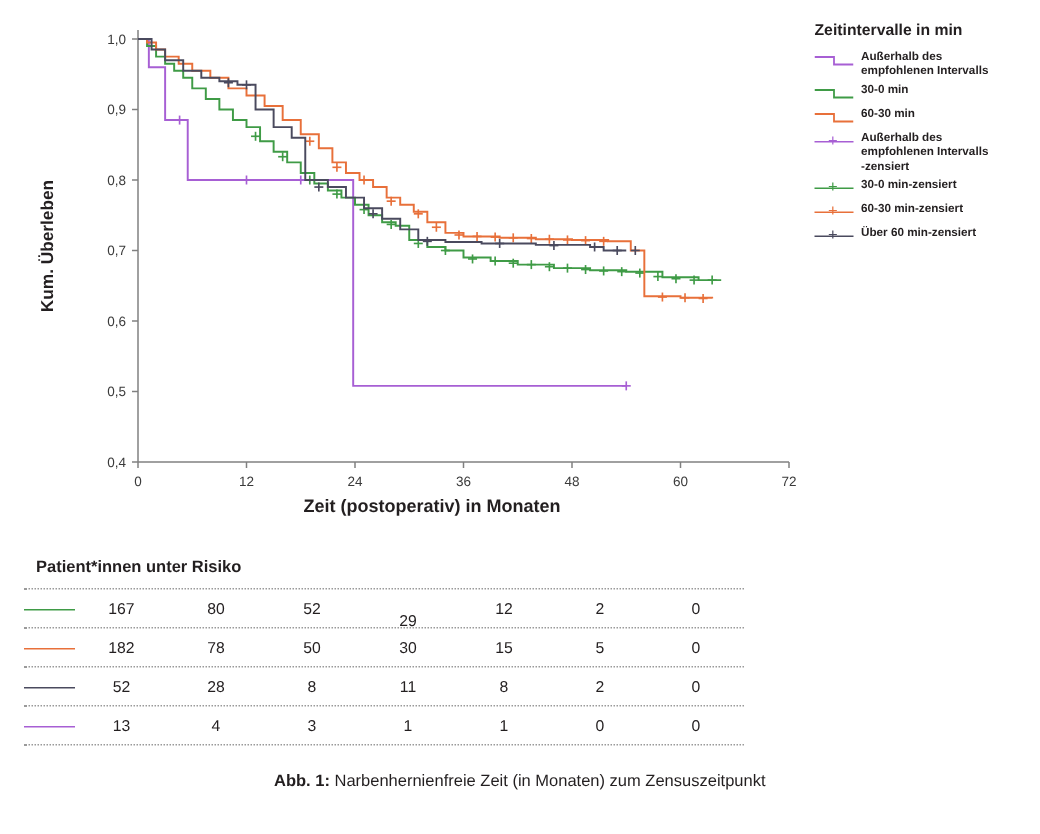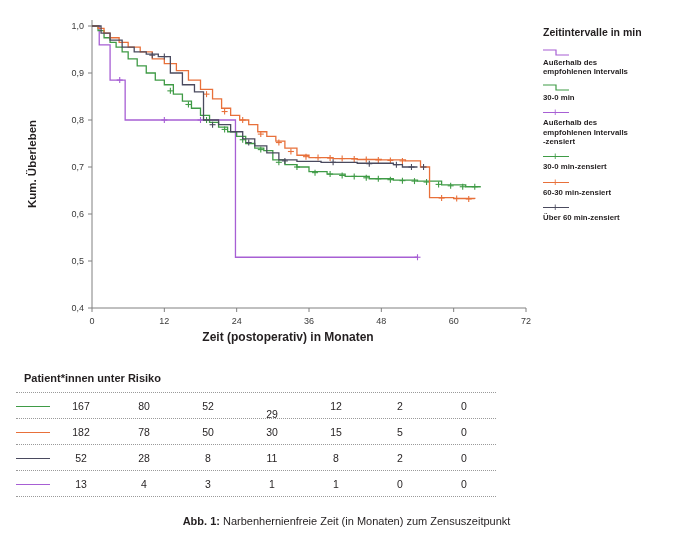--- a/index.html
+++ b/index.html
@@ -60,34 +60,33 @@
   .tick-label {
     font-family: "Liberation Sans", sans-serif;
     font-size: 9px;
     fill: #3a3a3a;
   }
 
   
   .legend {
     position: absolute;
     left: 543px;
-    top: 26px;
+    top: 14px;
     width: 148px;
   }
   .legend-title {
     font-size: 10.5px;
     font-weight: bold;
     color: #231f20;
     margin-bottom: 7px;
   }
   .legend-item {
     display: flex;
     align-items: flex-start;
     margin-bottom: 3px;
-    flex-direction: column;
   }
   .legend-key {
     width: 26px;
     min-width: 26px;
     height: 12px;
     position: relative;
     margin-right: 5px;
     margin-top: 1px;
   }
   .legend-key .lk-line {
@@ -345,20 +344,28 @@
         <div class="legend-item">
           <span class="legend-key">
             <svg width="26" height="9" class="lk-step">
               <path d="M0,2 L13,2 L13,7 L26,7" fill="none" stroke="#3f9b46" stroke-width="1.2"></path>
             </svg>
           </span>
           <span class="legend-label">30-0 min</span>
         </div>
         <div class="legend-item">
           <span class="legend-key">
+            <svg width="26" height="9" class="lk-step">
+              <path d="M0,2 L13,2 L13,7 L26,7" fill="none" stroke="#e8703a" stroke-width="1.2"></path>
+            </svg>
+          </span>
+          <span class="legend-label">60-30 min</span>
+        </div>
+        <div class="legend-item">
+          <span class="legend-key">
             <span class="lk-line" style="background: rgb(167, 95, 212); height: 1px;"></span>
             <span class="lk-plus" style="color: rgb(167, 95, 212);">+</span>
           </span>
           <span class="legend-label">Außerhalb des
 empfohlenen Intervalls
 -zensiert</span>
         </div>
         <div class="legend-item">
           <span class="legend-key">
             <span class="lk-line" style="background: rgb(63, 155, 70); height: 1px;"></span>

